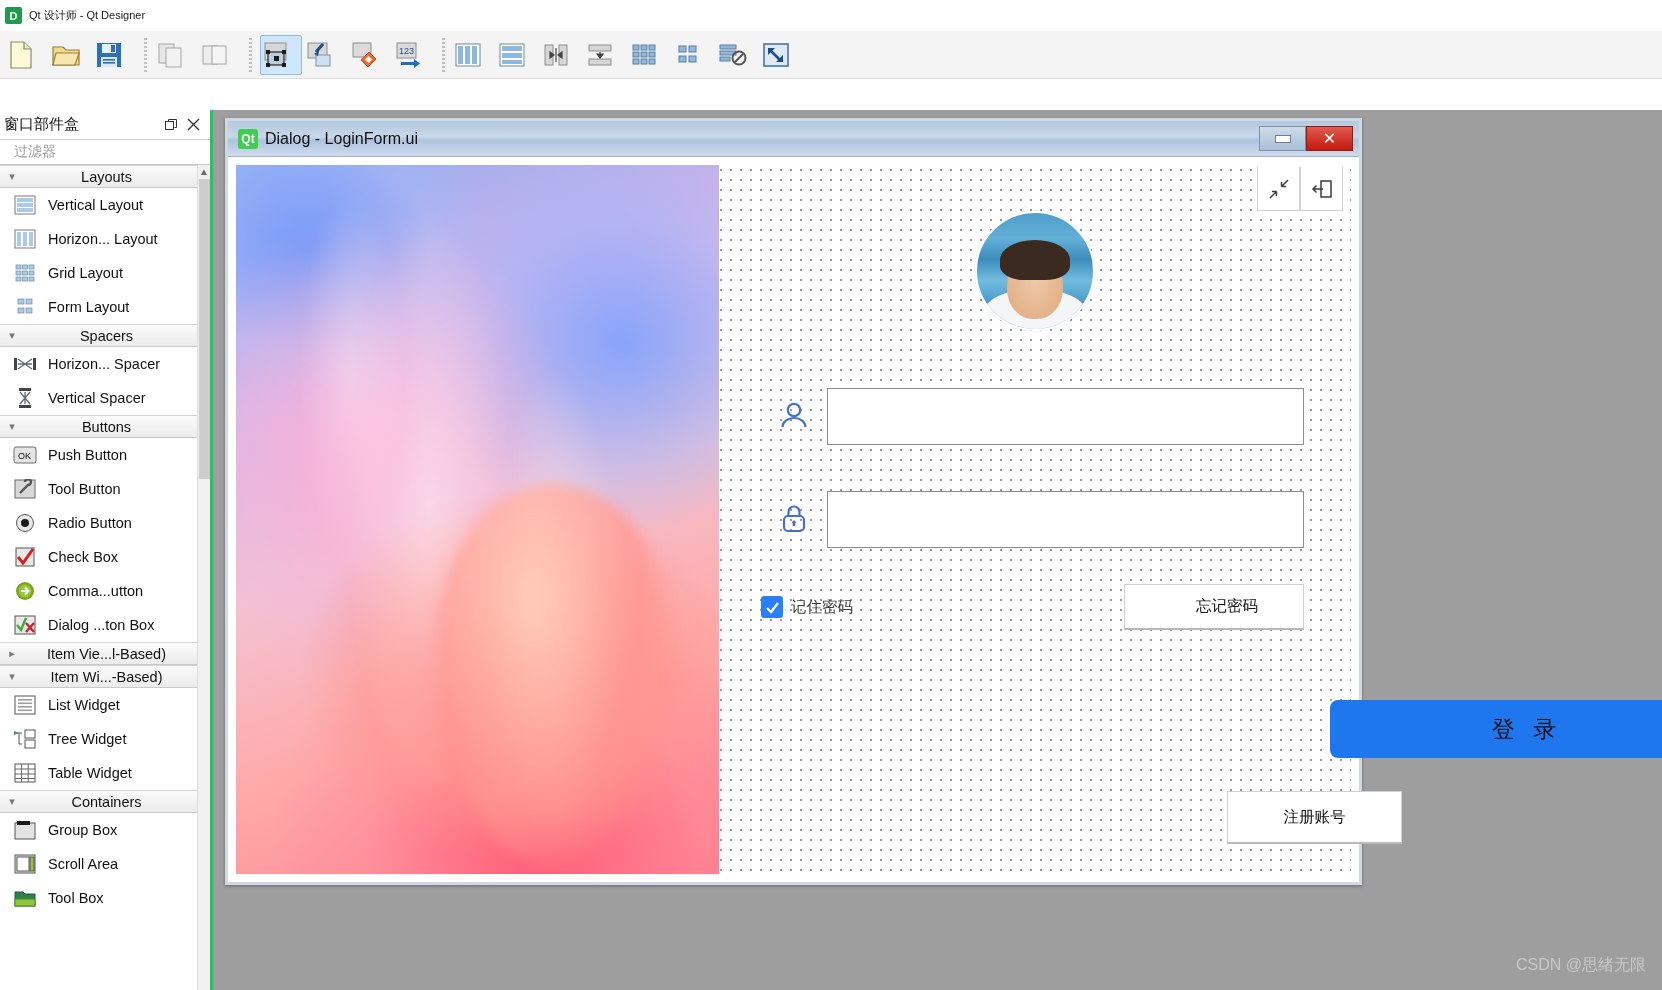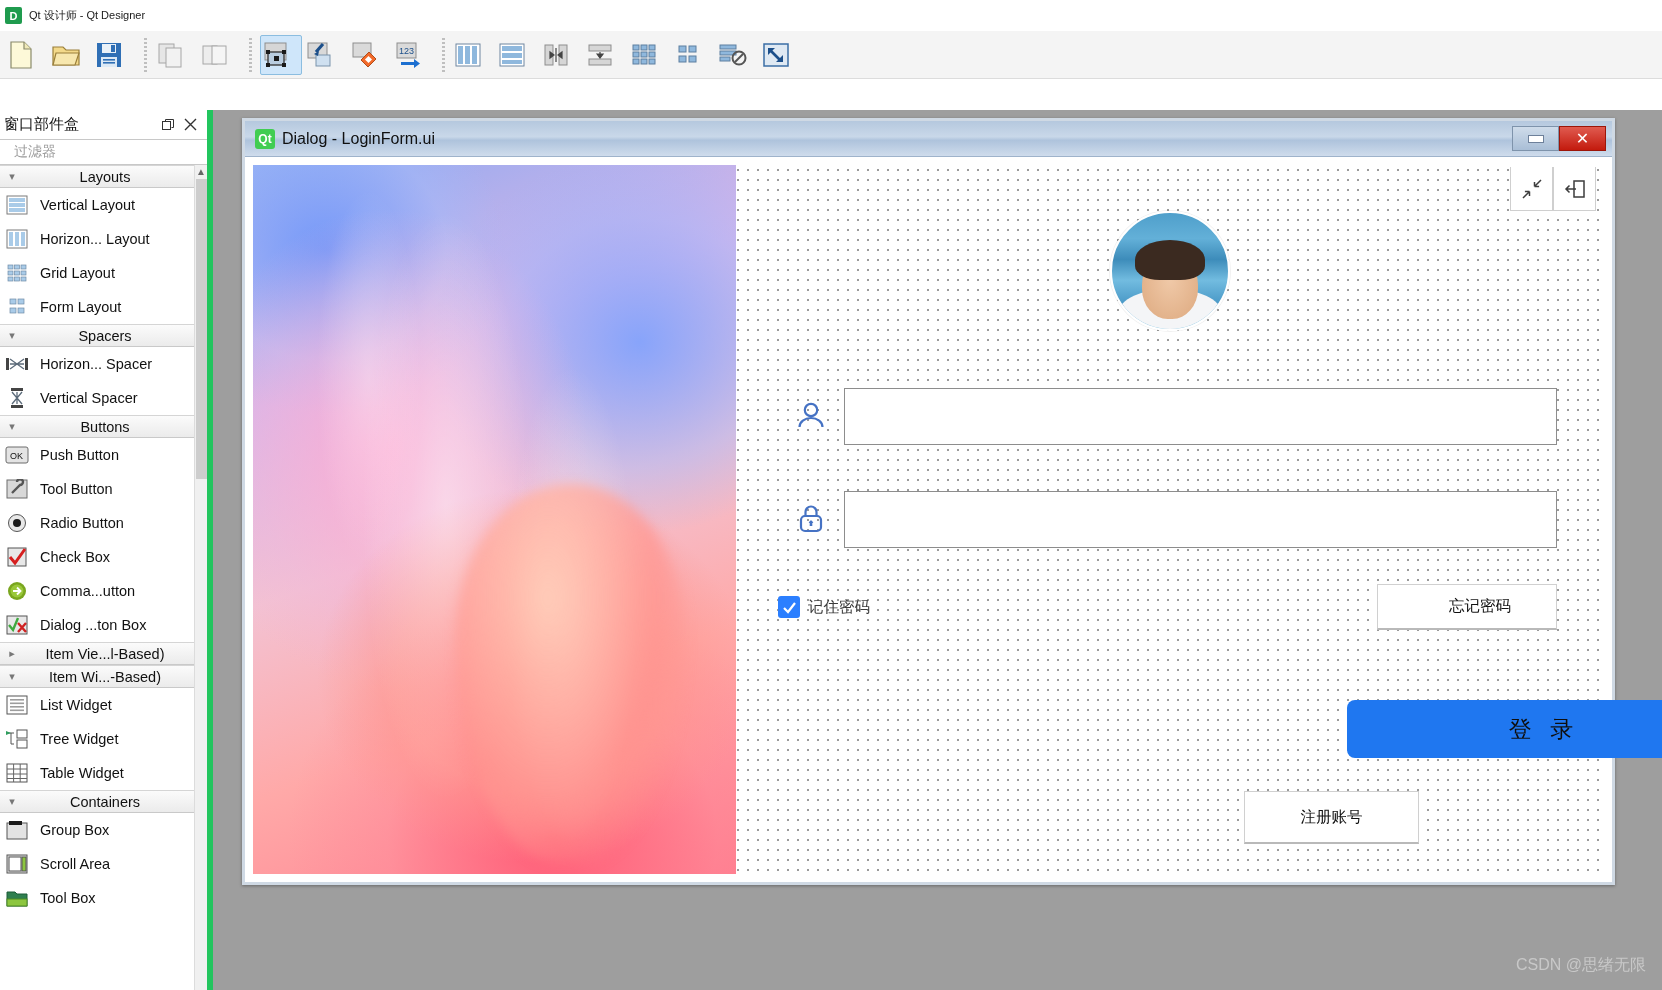--- a/index.html
+++ b/index.html
@@ -41,21 +41,21 @@
   }
   .tb-btn.active { background: #cfe6fa; border-color: #8bbde0; }
   .tb-sep {
     width: 3px; height: 34px; margin: 0 6px;
     background: repeating-linear-gradient(to bottom, #bfbfbf 0 2px, transparent 2px 4px);
   }
 
   
   .dock {
     position: absolute; left: 0; top: 110px; width: 213px; height: 880px;
-    background: #ffffff; border-right: 6px solid #22c55e;
+    background: #ffffff; border-right: 3px solid #22c55e;
     display: flex; flex-direction: column;
   }
   .dock-header {
     height: 30px; display: flex; align-items: center;
     border-bottom: 1px solid #c8c8c8; padding: 0 6px 0 4px;
     background: #fff;
   }
   .dock-title { font-size: 15px; color: #111; flex: 1; }
   .dock-btn { width: 22px; height: 20px; display:flex; align-items:center; justify-content:center; color:#333; font-size:14px; }
   .filter-box {
@@ -65,39 +65,39 @@
   .filter-text { font-size: 14px; color: #9b9b9b; }
   .widget-list { flex: 1; overflow: hidden; position: relative; }
   .group-head {
     height: 23px; display: flex; align-items: center;
     background: linear-gradient(to bottom, #fbfbfb, #ebebeb);
     border-top: 1px solid #d5d5d5; border-bottom: 1px solid #c9c9c9;
     padding-left: 3px;
   }
   .chev { width: 18px; font-size: 11px; color: #777; text-align: center; }
   .group-label { flex: 1; text-align: center; font-size: 14.5px; color: #111; padding-right: 18px; }
-  .w-item { height: 34px; display: flex; align-items: center; padding-left: 4px; gap: 10px; }
+  .w-item { height: 34px; display: flex; align-items: center; padding-left: 12px; gap: 10px; }
   .w-ico { width: 26px; height: 24px; flex: 0 0 26px; display:flex; align-items:center; justify-content:center; }
   .w-label { font-size: 14.5px; color: #111; white-space: nowrap; }
   .dock-scroll {
     position: absolute; right: 0; top: 0; width: 13px; height: 100%;
     background: #f0f0f0; border-left: 1px solid #dcdcdc;
   }
   .dock-scroll .arrow { text-align:center; font-size:10px; color:#666; line-height: 14px; }
   .dock-scroll .thumb { position:absolute; top:14px; left:1px; width:11px; height:300px; background:#cdcdcd; }
 
   
   .workspace {
     position: absolute; left: 213px; top: 110px; right: 0; bottom: 0;
     background: #9e9e9e;
   }
 
   
   .qt-window {
-    position: absolute; left: 29px; top: 8px; width: 1373px; height: 767px;
+    position: absolute; left: 12px; top: 8px; width: 1137px; height: 767px;
     border: 3px solid #cfd9e4; background: #ffffff;
     box-shadow: 0 1px 3px rgba(0,0,0,.35);
   }
   .qt-titlebar {
     height: 36px; display: flex; align-items: center; padding-left: 10px;
     background: linear-gradient(to bottom, #b5c8de 0%, #c9d8e9 45%, #aec3dc 55%, #cfdcec 100%);
     border-bottom: 1px solid #9fb3cb;
   }
   .qt-icon {
     width: 20px; height: 20px; background: #41cd52; border-radius: 3px;

